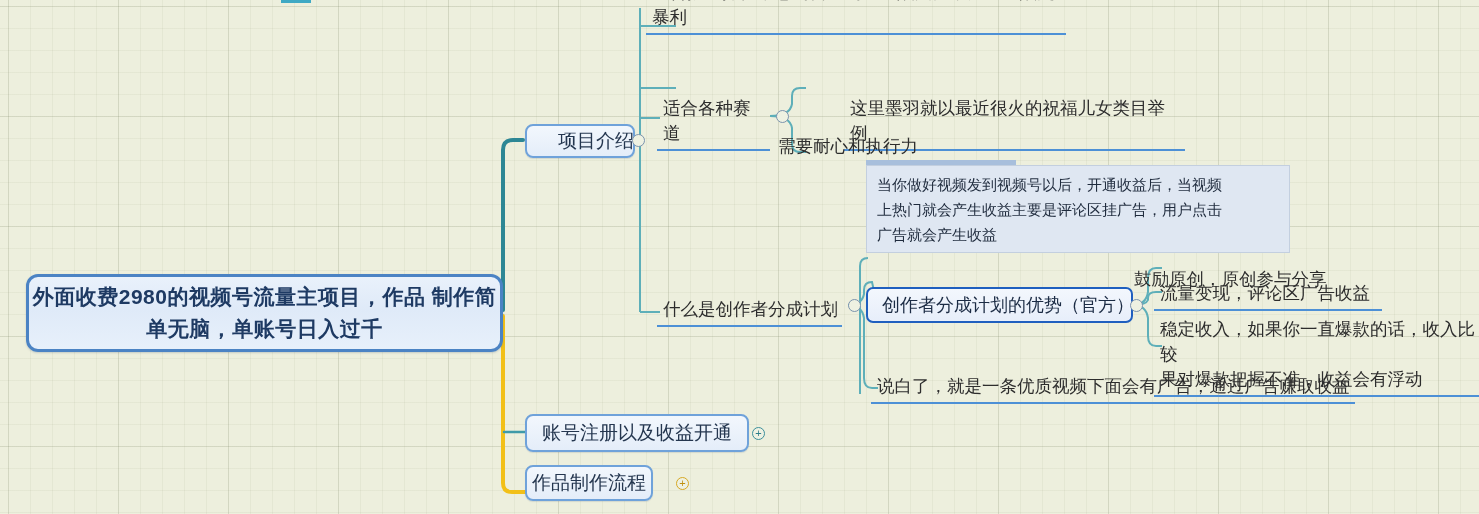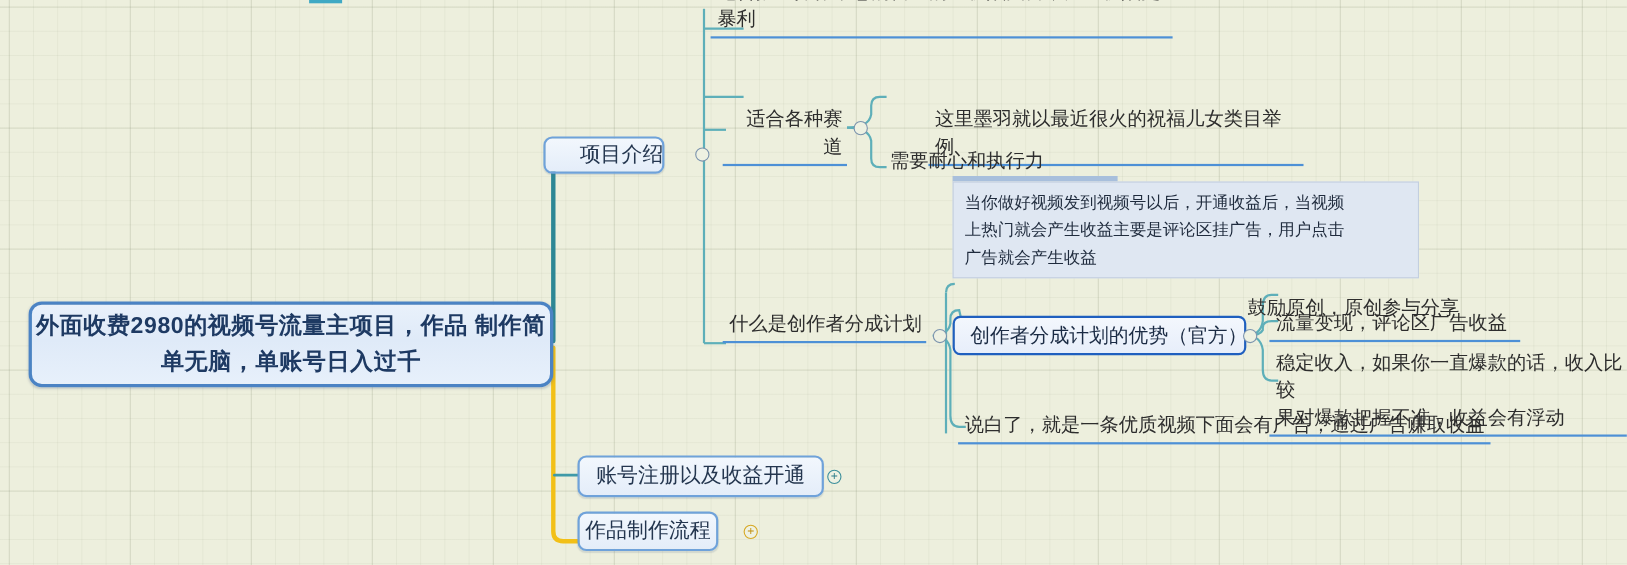--- a/index.html
+++ b/index.html
@@ -183,21 +183,21 @@
     <path d="M1133,305 Q1146,305 1148,292 L1148,278 Q1148,268 1156,268 L1162,268" fill="none" stroke="#5eafb9" stroke-width="2"></path>
     <path d="M1133,305 Q1146,305 1148,300 L1148,298 Q1148,292 1156,292 L1162,292" fill="none" stroke="#5eafb9" stroke-width="2"></path>
     <path d="M1133,305 Q1146,305 1148,318 L1148,336 Q1148,346 1156,346 L1162,346" fill="none" stroke="#5eafb9" stroke-width="2"></path>
   </svg>
 
   <div class="root-node" style="left:26px; top:274px; width:477px; height:78px;">
     <span>外面收费2980的视频号流量主项目，作品
 制作简单无脑，单账号日入过千</span>
   </div>
 
-  <div class="topic-box" style="left:494px; top:124px; width:110px; height:34px;padding-left:32px;">
+  <div class="topic-box" style="left:525px; top:124px; width:110px; height:34px;padding-left:32px;">
     <span>项目介绍</span>
   </div>
   <div class="handle plain" style="left:632px; top:134px;"></div>
 
   <div class="topic-box" style="left:525px; top:414px; width:224px; height:38px;text-align:right;">
     <span>账号注册以及收益开通</span>
   </div>
   <div class="handle teal" style="left:752px; top:427px;">
     <span>+</span>
   </div>
@@ -206,33 +206,33 @@
     <span>作品制作流程</span>
   </div>
   <div class="handle orange" style="left:676px; top:477px;">
     <span>+</span>
   </div>
 
   <div class="topic-line" style="left:646px; top:-22px; width:420px;">适合批量操作，总的营造的中视频类目，比中视频更
 暴利</div>
 
 
-  <div class="topic-line" style="left:657px; top:94px; width:113px;text-align:right;">适合各种赛道</div>
+  <div class="topic-line" style="left:657px; top:94px; width:113px;">适合各种赛道</div>
   <div class="handle plain" style="left:776px; top:110px;"></div>
 
   <div class="topic-line" style="left:844px; top:94px; width:341px;">这里墨羽就以最近很火的祝福儿女类目举例</div>
 
-  <div class="topic-line nb" style="left:803px; top:132px; width:160px;">需要耐心和执行力</div>
+  <div class="topic-line nb" style="left:772px; top:132px; width:160px;">需要耐心和执行力</div>
 
   <div class="note-box-strip" style="left:866px; top:160px; width:150px; height:5px;"></div>
   <div class="note-box" style="left:866px; top:165px; width:424px;">当你做好视频发到视频号以后，开通收益后，当视频
 上热门就会产生收益主要是评论区挂广告，用户点击
 广告就会产生收益</div>
 
-  <div class="topic-line" style="left:657px; top:280px; width:185px;">什么是创作者分成计划</div>
+  <div class="topic-line" style="left:657px; top:295px; width:185px;">什么是创作者分成计划</div>
   <div class="handle plain" style="left:848px; top:299px;"></div>
 
   <div class="selected-box" style="left:866px; top:287px; width:267px; height:36px;">
     <span>创作者分成计划的优势（官方）</span>
   </div>
   <div class="handle plain" style="left:1130px; top:299px;"></div>
 
   <div class="topic-line nb" style="left:1128px; top:246px; width:230px;margin-top:19px;">鼓励原创，原创参与分享</div>
 
   <div class="topic-line" style="left:1154px; top:279px; width:228px;">流量变现，评论区广告收益</div>

